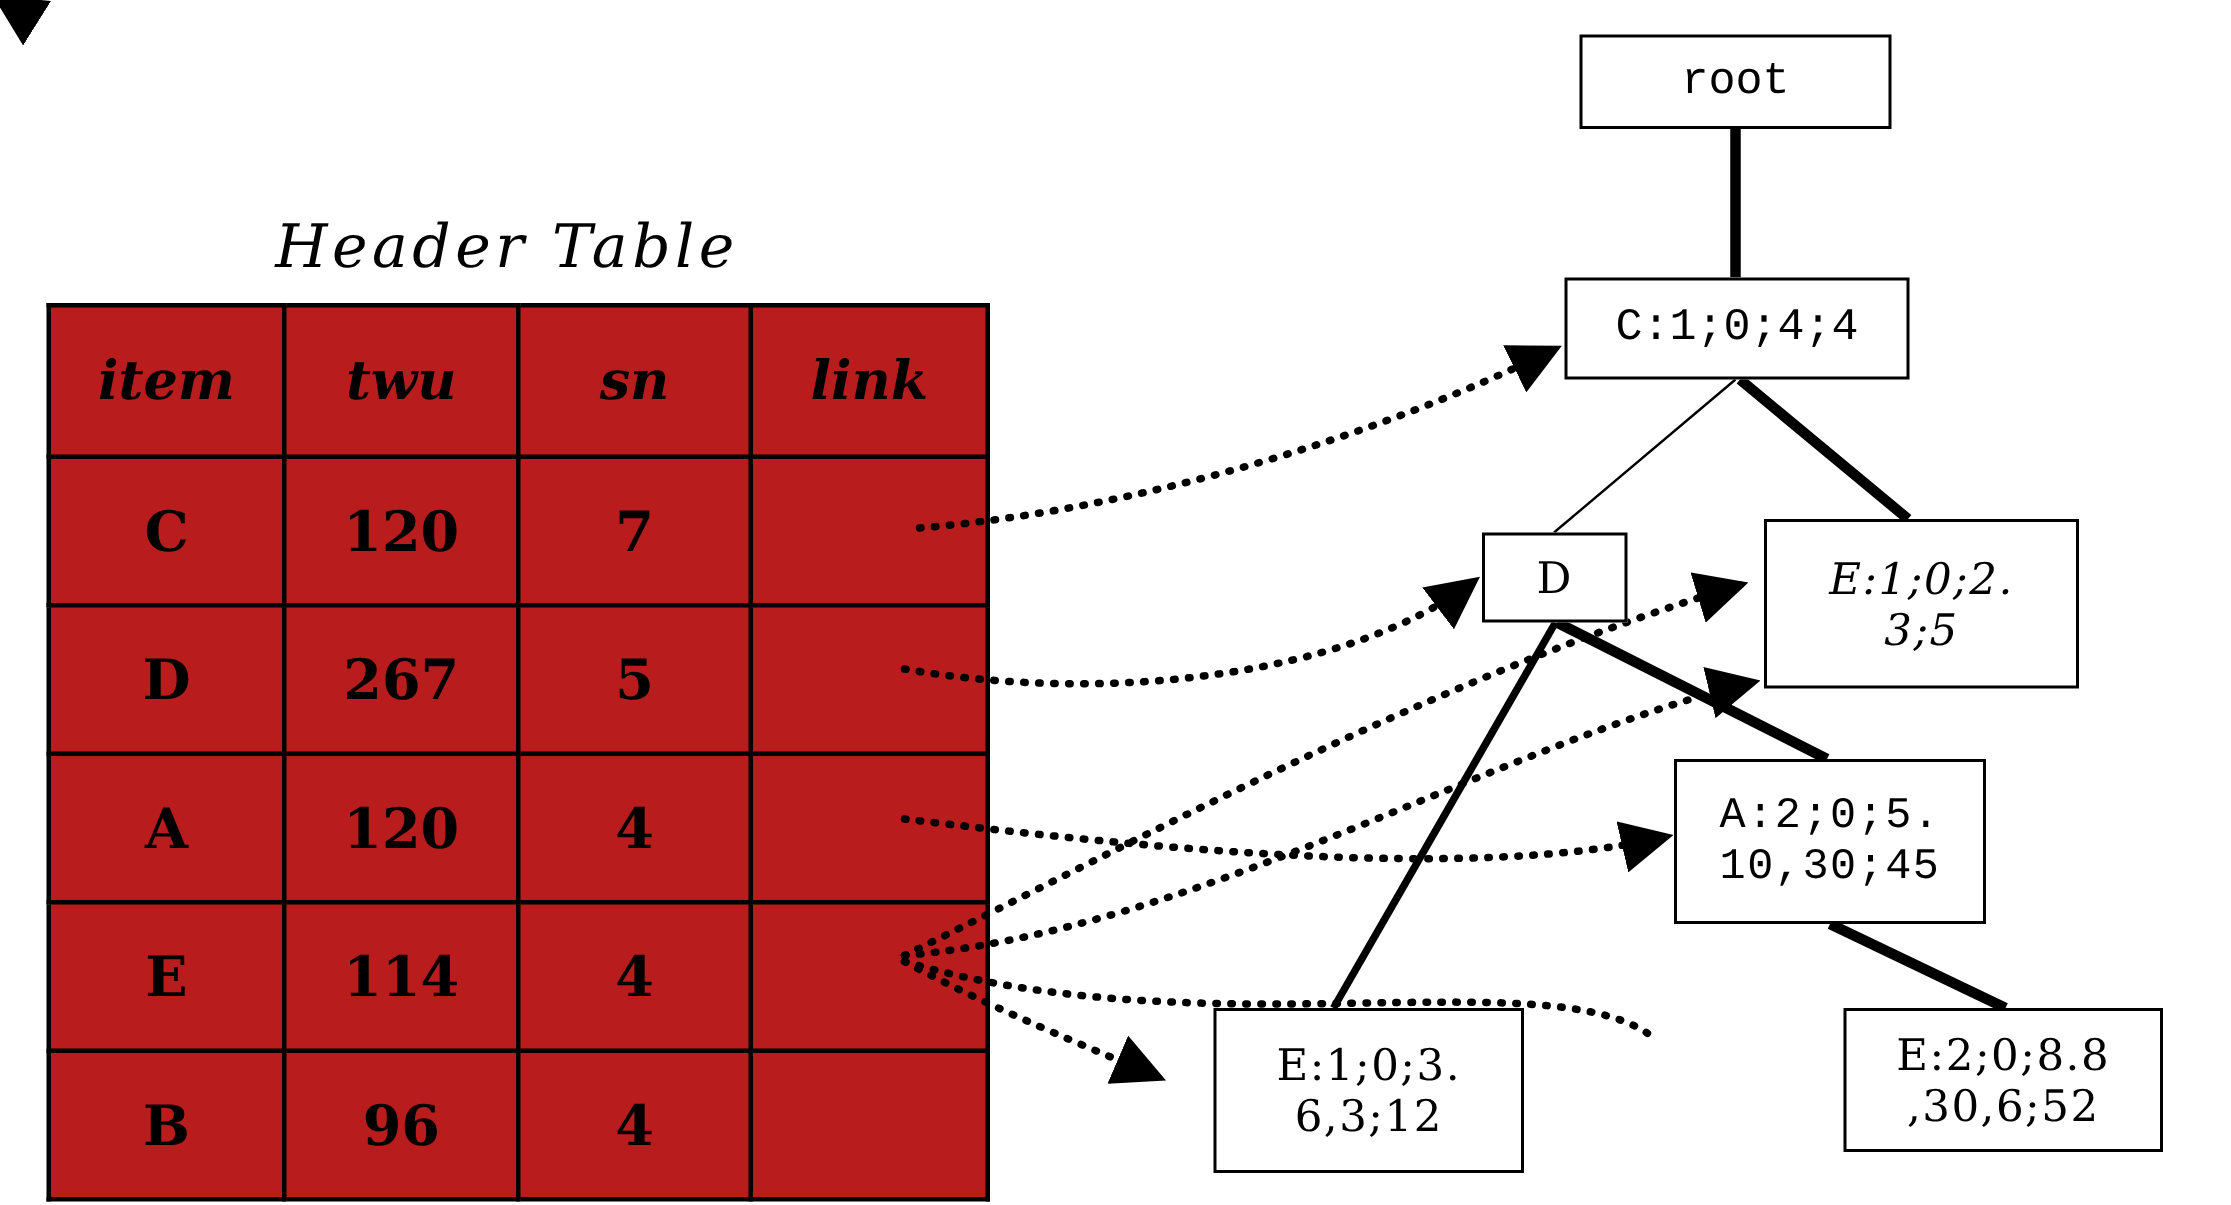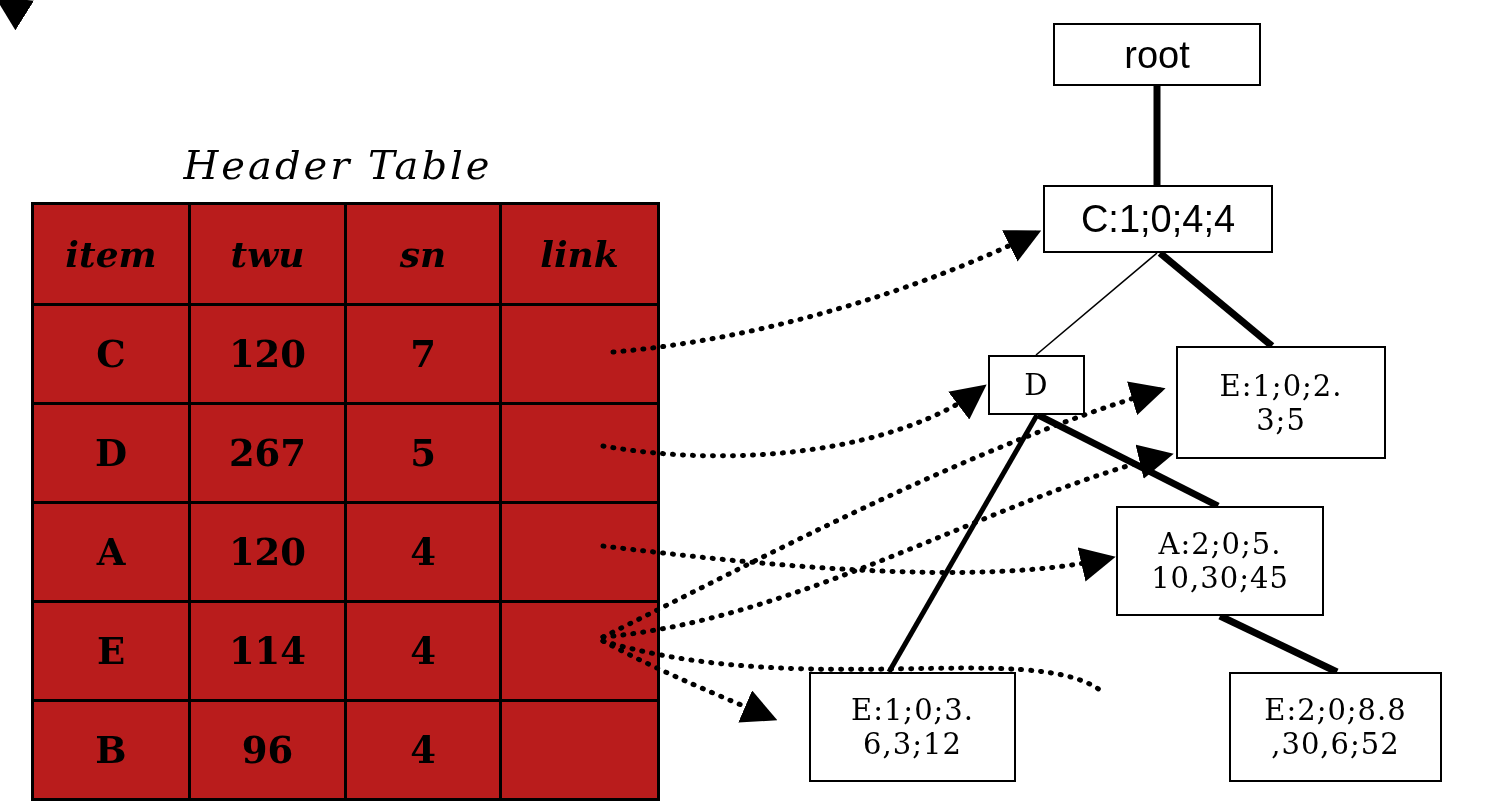--- a/index.html
+++ b/index.html
@@ -73,32 +73,32 @@
     justify-content: center;
     text-align: center;
     font-family: "DejaVu Serif", "Liberation Serif", serif;
     font-size: 29px;
     line-height: 34px;
     letter-spacing: 1px;
     white-space: pre-line;
     z-index: 5;
   }
   .node.mono {
-    font-family: Liberation Sans, sans-serif;
-    font-size: 38px;
+    font-family: Liberation Mono, monospace;
+    font-size: 30px;
     letter-spacing: 0px;
   }
 
   #node-root { left: 1053px; top: 23px;  width: 208px; height: 63px; }
   #node-c    { left: 1043px; top: 185px; width: 230px; height: 68px; }
   #node-d    { left: 988px;  top: 355px; width: 97px;  height: 60px; }
-  #node-e1   { left: 1176px; top: 346px; width: 210px; height: 113px; }
-  #node-a    { left: 1116px; top: 506px; width: 208px; height: 110px; }
+  #node-e1   { left: 1176px; top: 346px; width: 210px; height: 113px; font-style: italic; }
+  #node-a    { left: 1116px; top: 506px; width: 208px; height: 110px; font-family: Liberation Mono, monospace; }
   #node-e2   { left: 786px;  top: 672px; width: 207px; height: 110px; margin-left: 23px; }
-  #node-e3   { left: 1229px; top: 672px; width: 213px; height: 110px; }
+  #node-e3   { left: 1229px; top: 672px; width: 213px; height: 96px; }
 
   
   #edges {
     position: absolute;
     left: 0; top: 0;
     width: 1487px;
     height: 803px;
     z-index: 1;
     pointer-events: none;
   }

